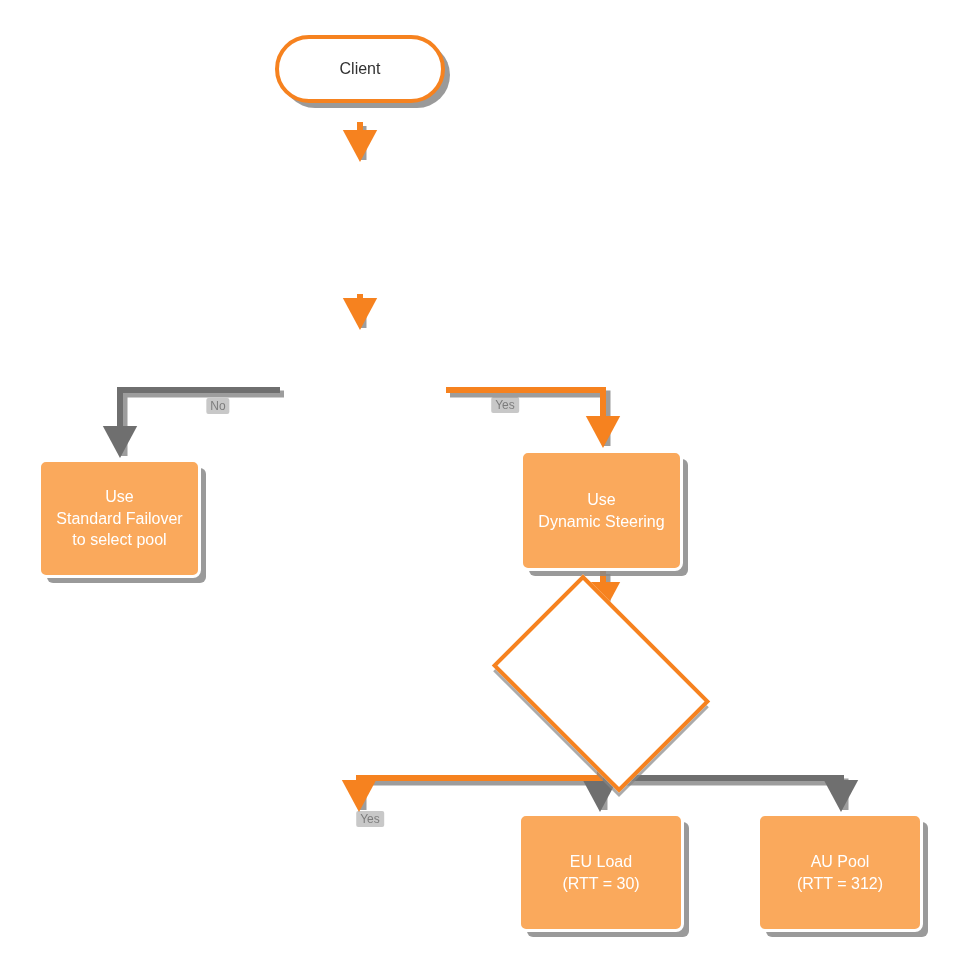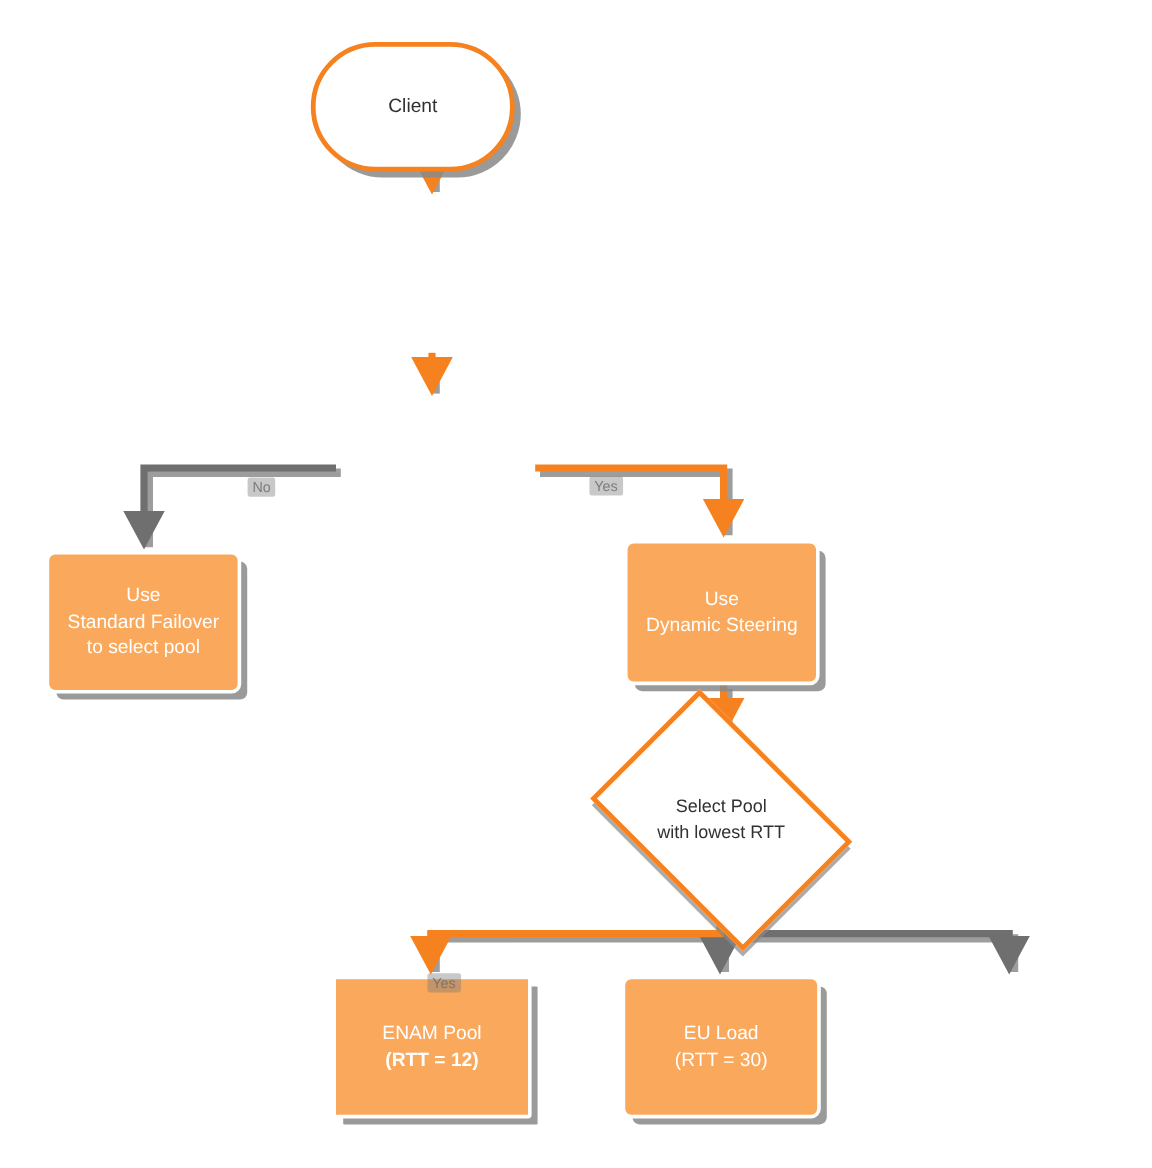--- a/index.html
+++ b/index.html
@@ -125,55 +125,53 @@
 
     <g stroke="#f6821f" stroke-width="6" fill="none">
       <path d="M360,122 L360,156" marker-end="url(#arrow-orange)"></path>
       <path d="M360,294 L360,324" marker-end="url(#arrow-orange)"></path>
       <path d="M446,390 L603,390 L603,442" marker-end="url(#arrow-orange)"></path>
       <path d="M603,570 L603,608" marker-end="url(#arrow-orange)"></path>
       <path d="M600,748 L600,778 L359,778 L359,806" marker-end="url(#arrow-orange)"></path>
     </g>
   </svg>
 
-  <div class="node n-stadium" style="left:259px; top:35px; width:170px; height:108px;">
+  <div class="node n-stadium" style="left:275px; top:35px; width:170px; height:68px;">
     <span class="node-label">Client</span>
   </div>
 
 
 
   <div class="node n-process" style="left:38px; top:459px; width:163px; height:119px;">
     <span class="node-label">Use
 Standard Failover
 to select pool</span>
   </div>
 
   <div class="node n-process" style="left:520px; top:450px; width:163px; height:121px;">
     <span class="node-label">Use
 Dynamic Steering</span>
   </div>
 
   <div class="node n-diamond" style="left:511px; top:619px; width:180px; height:129px;">
     <div class="diamond-shape"></div>
-    <span class="diamond-text">Select Pool
-with lowest RTT</span>
   </div>
 
-  <div class="node n-process sharp" style="left:277px; top:813px; width:166px; height:119px;">
-    <span>
-      <span>ENAM Pool</span><br>
-      <span class="bold-line">(RTT = 12)</span>
-    </span>
-  </div>
 
   <div class="node n-process" style="left:518px; top:813px; width:166px; height:119px;">
     <span>
       <span>EU Load</span><br>
       <span>(RTT = 30)</span>
     </span>
   </div>
 
+  <div class="node n-process" style="left:757px; top:813px; width:166px; height:119px;">
+    <span>
+      <span>AU Pool</span><br>
+      <span>(RTT = 312)</span>
+    </span>
+  </div>
 
   <div class="edge-label" style="left:218px; top:386px;">No</div>
   <div class="edge-label" style="left:505px; top:385px;">Yes</div>
   <div class="edge-label" style="left:370px; top:799px;">Yes</div>
 
 </div>
 
 </body></html>

